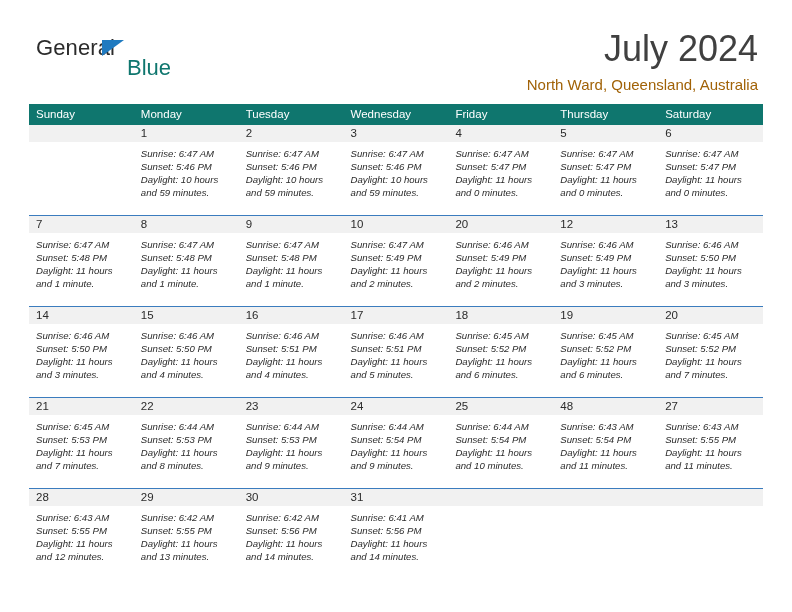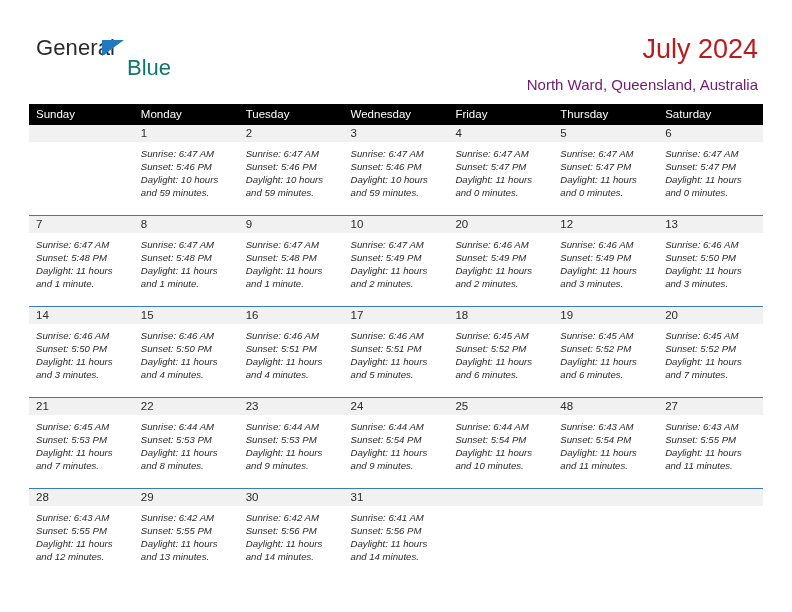--- a/index.html
+++ b/index.html
@@ -51,49 +51,49 @@
     left: 55px; top: 20px;
     font-size: 22px;
     color: #0f766e;
     line-height: 24px;
     margin-left: 36px;
   }
 
   .title {
     position: absolute;
     right: 34px; top: 34px;
-    font-size: 27px;
-    color: #b91c1c;
+    font-size: 36px;
+    color: #404040;
     text-align: center;
     white-space: nowrap;
     line-height: 30px;
   }
   .subtitle {
     position: absolute;
     right: 34px; top: 76px;
     font-size: 15px;
-    color: #701a75;
+    color: #a16207;
     text-align: right;
     white-space: nowrap;
     line-height: 17px;
     margin-left: 32px;
   }
 
   
   .calendar {
     position: absolute;
     left: 29px;
     top: 104px;
     width: 734px;
   }
   .dow-row {
     display: flex;
     width: 734px;
     height: 21px;
-    background: #000000;
+    background: #0f766e;
   }
   .dow {
     flex: 1 1 0;
     color: #ffffff;
     font-size: 11.5px;
     line-height: 21px;
     padding-left: 7px;
     white-space: nowrap;
     overflow: hidden;
   }

